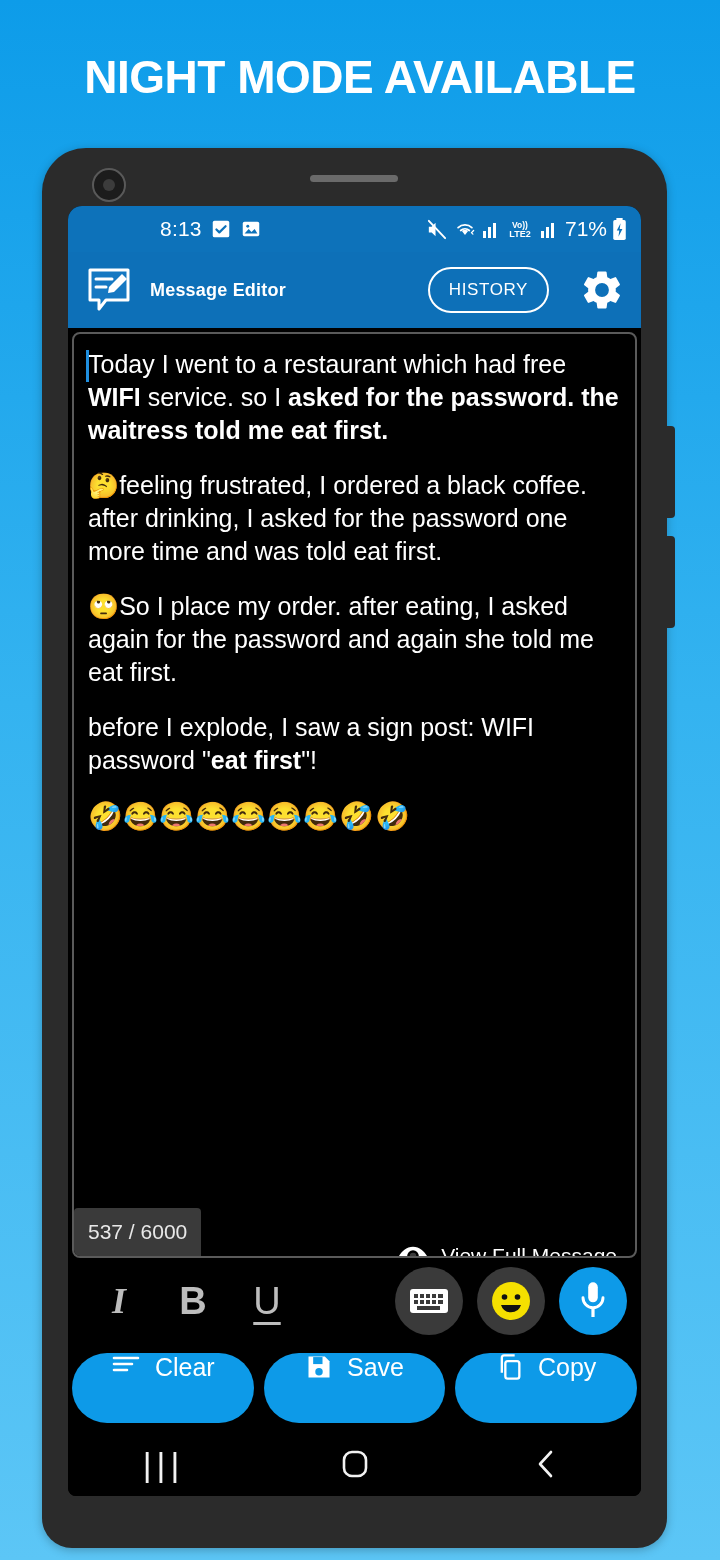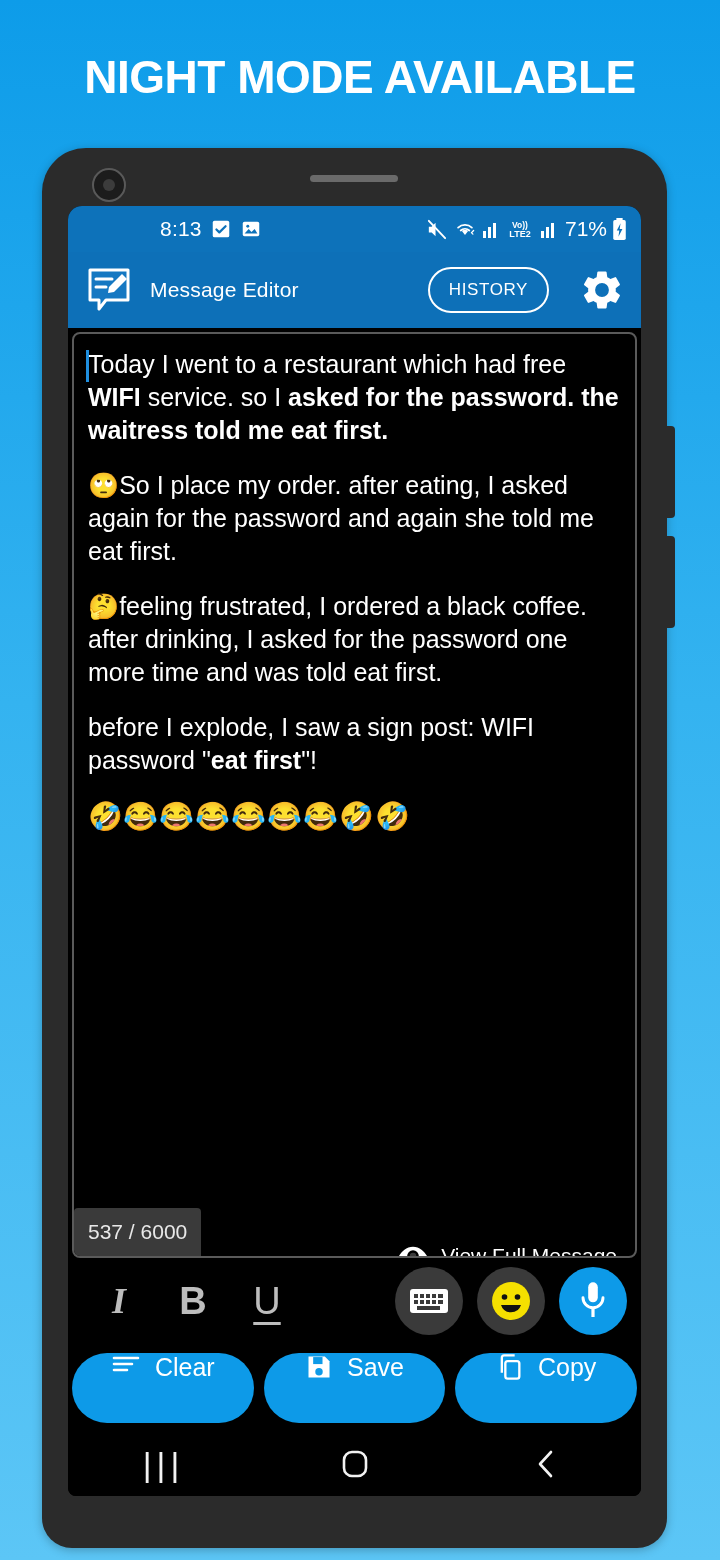--- a/index.html
+++ b/index.html
@@ -103,22 +103,22 @@
     height: 76px;
     background: #0d70b8;
     display: flex;
     align-items: center;
     padding: 0 16px 0 18px;
     gap: 14px;
     flex: 0 0 auto;
   }
   .app-title {
     color: #ffffff;
-    font-size: 21px;
-    font-weight: normal;
+    font-size: 18px;
+    font-weight: bold;
     letter-spacing: 0.2px;
   }
   .history-btn {
     margin-left: auto;
     border: 2px solid #ffffff;
     border-radius: 30px;
     color: #ffffff;
     font-size: 17px;
     font-weight: 500;
     letter-spacing: 0.6px;
@@ -349,22 +349,22 @@
           </svg>
         </span>
       </button>
     </div>
 
     <div class="editor-wrap">
       <div class="editor-text">
         <span class="caret"></span>
         <div id="paragraphs">
             <p><span>Today I went to a restaurant which had free </span><b>WIFI</b><span> service. so I </span><b>asked for the password. the waitress told me eat first.</b></p>
+            <p><span>🤔feeling frustrated,  I ordered a black coffee. after drinking, I asked for the password one more time and was told eat first.</span></p>
             <p><span>🙄So I place my order. after eating, I asked again for the password and again she told me eat first.</span></p>
-            <p><span>🤔feeling frustrated,  I ordered a black coffee. after drinking, I asked for the password one more time and was told eat first.</span></p>
             <p><span>before I explode, I saw a sign post: WIFI password "</span><b>eat first</b><span>"!</span></p>
           </div>
         <div class="emoji-row">🤣😂😂😂😂😂😂🤣🤣</div>
       </div>
       <div class="editor-footer">
         <div class="char-count">537 / 6000</div>
         <div class="view-full">
           <span class="ic">
             <svg width="28" height="20" viewBox="0 0 24 16" fill="#ffffff">
                 <path d="M12 0C6.5 0 2 4.2 0 8c2 3.8 6.5 8 12 8s10-4.2 12-8c-2-3.8-6.5-8-12-8zm0 13a5 5 0 110-10 5 5 0 010 10z"></path>

